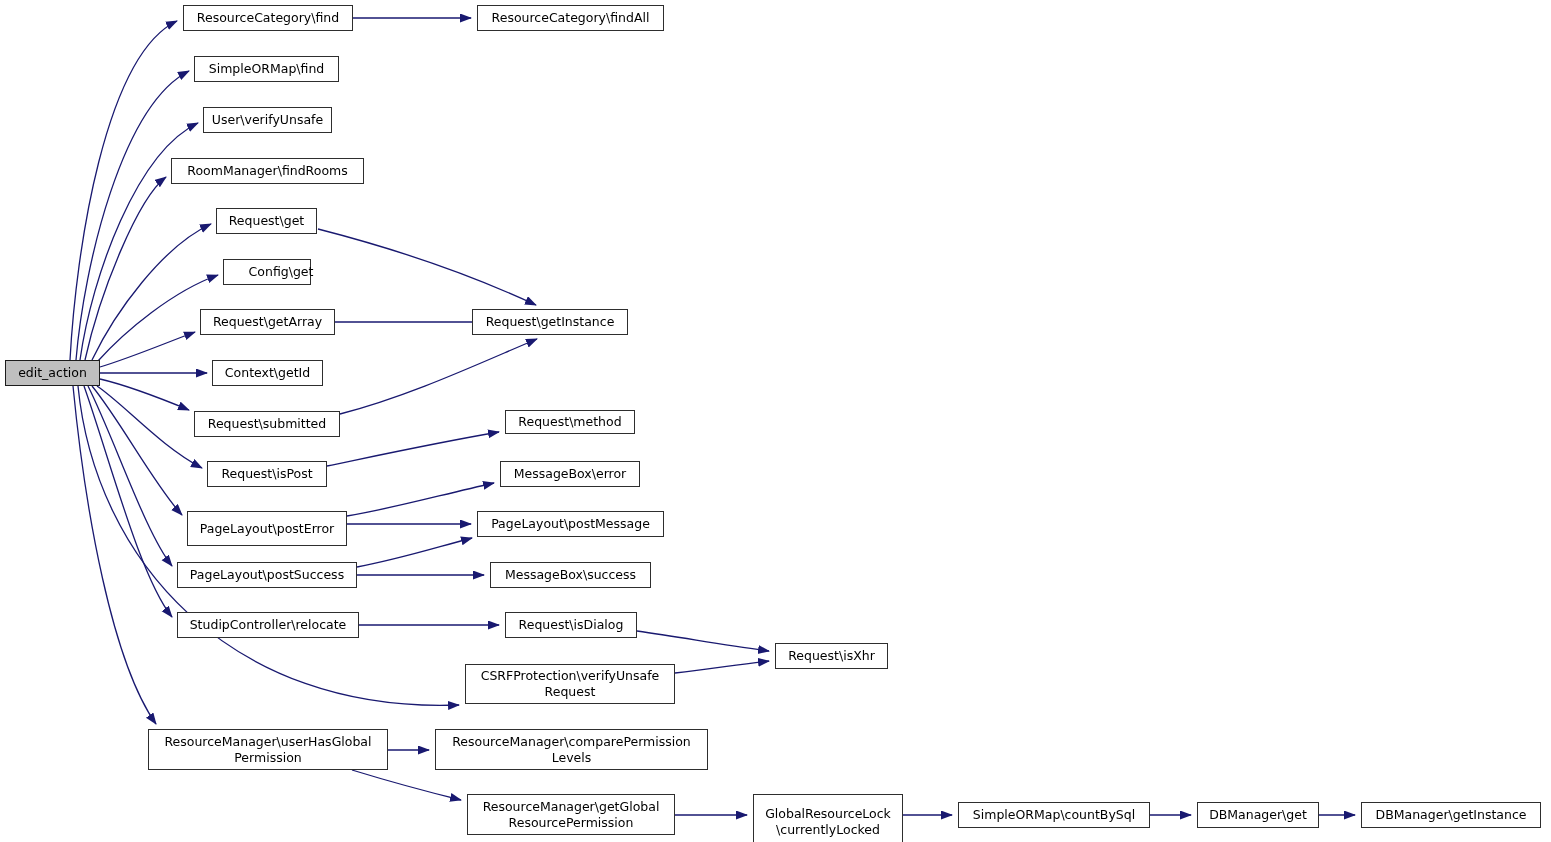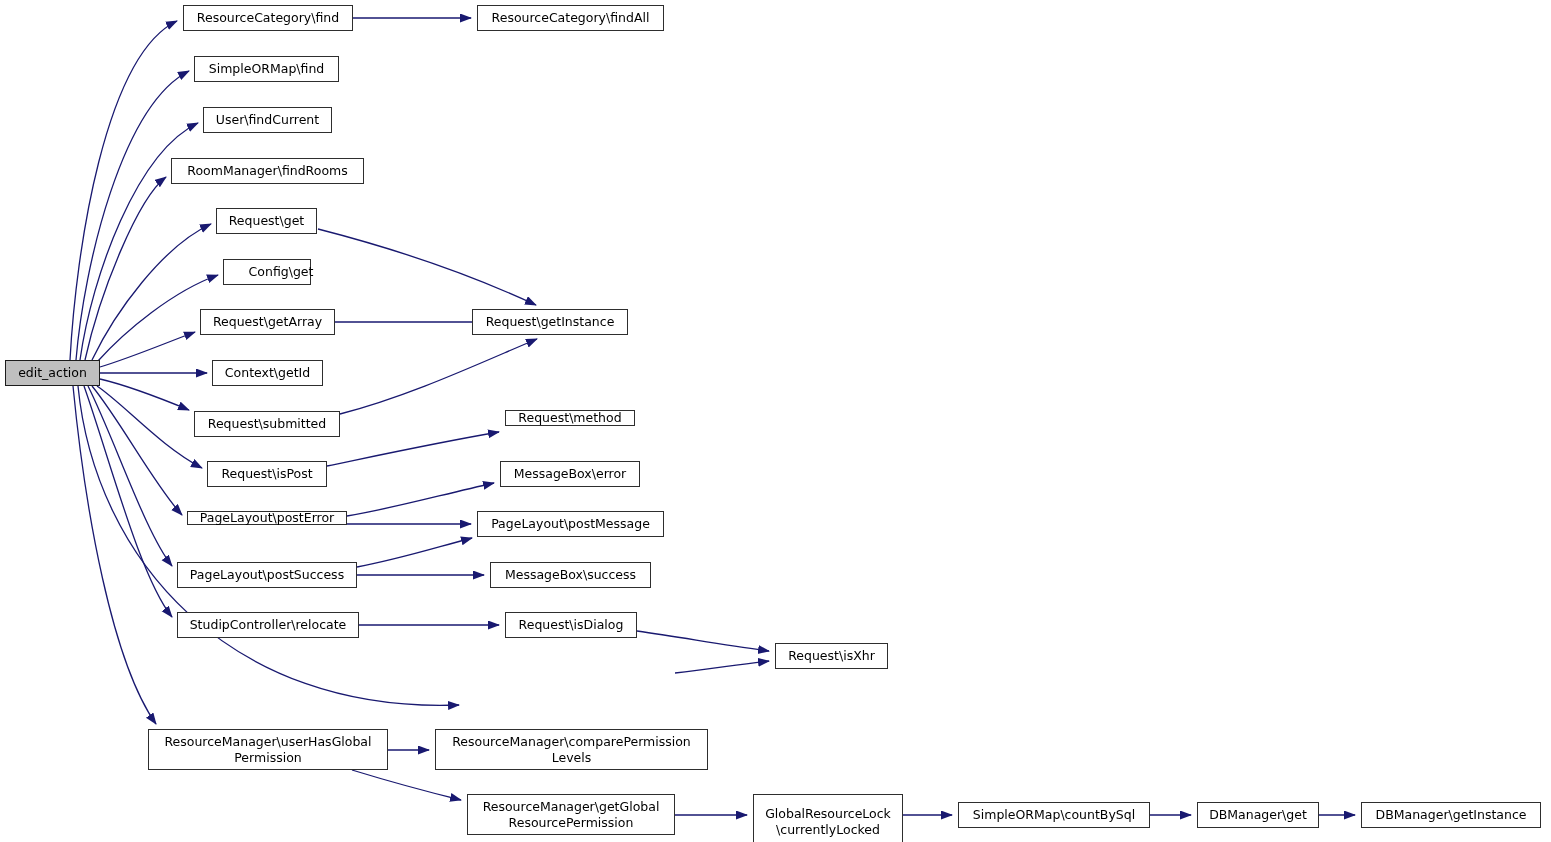--- a/index.html
+++ b/index.html
@@ -81,56 +81,58 @@
   </svg>
 
   <div class="node root" style="left:5px;top:360px;width:95px;height:26px;">edit_action</div>
 
   <div class="node" style="left:183px;top:5px;width:170px;height:26px;">ResourceCategory\find</div>
 
   <div class="node" style="left:477px;top:5px;width:187px;height:26px;">ResourceCategory\findAll</div>
 
   <div class="node" style="left:194px;top:56px;width:145px;height:26px;">SimpleORMap\find</div>
 
-  <div class="node" style="left:203px;top:107px;width:129px;height:26px;">User\findCurrent</div>
+  <div class="node" style="left:203px;top:107px;width:129px;height:26px;">User\verifyUnsafe</div>
 
   <div class="node" style="left:171px;top:158px;width:193px;height:26px;">RoomManager\findRooms</div>
 
   <div class="node" style="left:216px;top:208px;width:101px;height:26px;">Request\get</div>
 
   <div class="node" style="left:223px;top:259px;width:88px;height:26px;padding-left:28px;">Config\get</div>
 
   <div class="node" style="left:200px;top:309px;width:135px;height:26px;">Request\getArray</div>
 
   <div class="node" style="left:472px;top:309px;width:156px;height:26px;">Request\getInstance</div>
 
   <div class="node" style="left:212px;top:360px;width:111px;height:26px;">Context\getId</div>
 
   <div class="node" style="left:194px;top:411px;width:146px;height:26px;">Request\submitted</div>
 
-  <div class="node" style="left:505px;top:410px;width:130px;height:16px;">Request\method</div>
+  <div class="node" style="left:505px;top:410px;width:130px;height:24px;">Request\method</div>
 
   <div class="node" style="left:207px;top:461px;width:120px;height:26px;">Request\isPost</div>
 
   <div class="node" style="left:500px;top:461px;width:140px;height:26px;">MessageBox\error</div>
 
-  <div class="node" style="left:187px;top:511px;width:160px;height:14px;">PageLayout\postError</div>
+  <div class="node" style="left:187px;top:511px;width:160px;height:35px;">PageLayout\postError</div>
 
   <div class="node" style="left:477px;top:511px;width:187px;height:26px;">PageLayout\postMessage</div>
 
   <div class="node" style="left:177px;top:562px;width:180px;height:26px;">PageLayout\postSuccess</div>
 
   <div class="node" style="left:490px;top:562px;width:161px;height:26px;">MessageBox\success</div>
 
   <div class="node" style="left:177px;top:612px;width:182px;height:26px;">StudipController\relocate</div>
 
   <div class="node" style="left:505px;top:612px;width:132px;height:26px;">Request\isDialog</div>
 
   <div class="node" style="left:775px;top:643px;width:113px;height:26px;">Request\isXhr</div>
 
+  <div class="node" style="left:465px;top:664px;width:210px;height:40px;">CSRFProtection\verifyUnsafe
+Request</div>
 
   <div class="node" style="left:148px;top:729px;width:240px;height:41px;">ResourceManager\userHasGlobal
 Permission</div>
 
   <div class="node" style="left:435px;top:729px;width:273px;height:41px;">ResourceManager\comparePermission
 Levels</div>
 
   <div class="node" style="left:467px;top:794px;width:208px;height:41px;">ResourceManager\getGlobal
 ResourcePermission</div>
 

